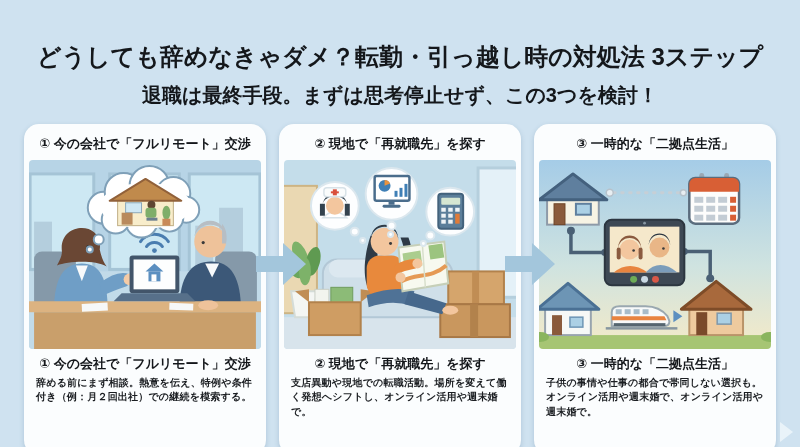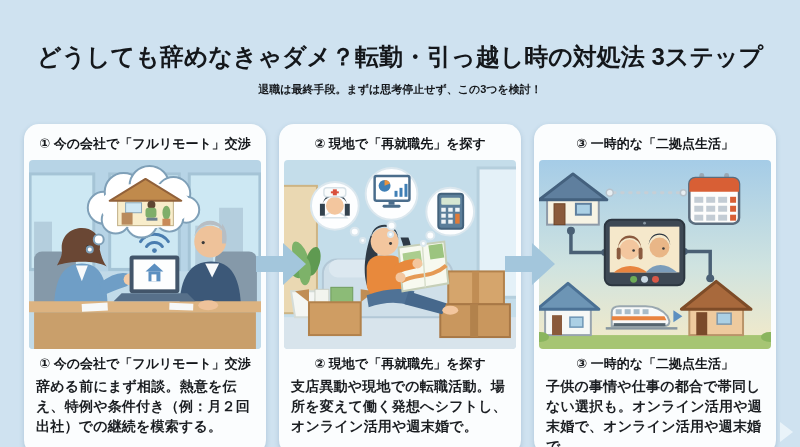--- a/index.html
+++ b/index.html
@@ -2,35 +2,35 @@
 <html lang="ja"><head>
 <meta charset="utf-8">
 <style>
   * { margin:0; padding:0; box-sizing:border-box; }
   html,body { width:800px; height:447px; }
   body { font-family:"Liberation Sans","DejaVu Sans",sans-serif; background:#cfe2f0; }
   .page { position:relative; width:800px; height:447px; background:#cfe2f0; overflow:hidden;margin-top:28px; }
 
   .title { padding-top:13px; text-align:center; font-size:24px; font-weight:800;
            color:#14171b; letter-spacing:0; }
-  .subtitle { margin-top:9px; text-align:center; font-size:11px; font-weight:bold; color:#14171b; }
+  .subtitle { margin-top:9px; text-align:center; font-size:20px; font-weight:bold; color:#14171b; }
 
   .panels { position:absolute; top:96px; left:24px; width:752px; height:331px;
             display:flex; gap:13px; }
   .panel { flex:1 1 0; min-width:0; background:#fbfdfe; border-radius:15px;
            padding:4px 5px 5px; box-shadow:0 2px 5px rgba(90,125,155,.30);
            display:flex; flex-direction:column; }
   .panel-header { height:32px; flex:none; display:flex; align-items:center; justify-content:center;
                   font-size:13px; font-weight:bold; color:#14171b; white-space:nowrap; overflow:hidden; }
   .illus { height:189px; flex:none; border-radius:4px; overflow:hidden; }
   .illus svg { display:block; width:100%; height:100%; }
   .caption { flex:1; padding:6px 7px 0; overflow:hidden; }
   .caption-title { text-align:center; font-size:13px; font-weight:bold; color:#14171b;
                    white-space:nowrap; overflow:hidden; margin-bottom:3px; }
-  .caption-body { font-size:14px; font-weight:bold; line-height:1.44; color:#1b1e22;
+  .caption-body { font-size:10px; font-weight:bold; line-height:1.44; color:#1b1e22;
                   letter-spacing:.2px; }
 
   .step-arrow { position:absolute; top:213px; width:50px; height:46px; z-index:4; }
   .arrow-1 { left:256px; }
   .arrow-2 { left:505px; }
 
   .edge-arrow { position:absolute; right:7px; top:394px; width:0; height:0;
                 border-top:10px solid transparent; border-bottom:10px solid transparent;
                 border-left:13px solid #e9f3f9; }
 </style>

